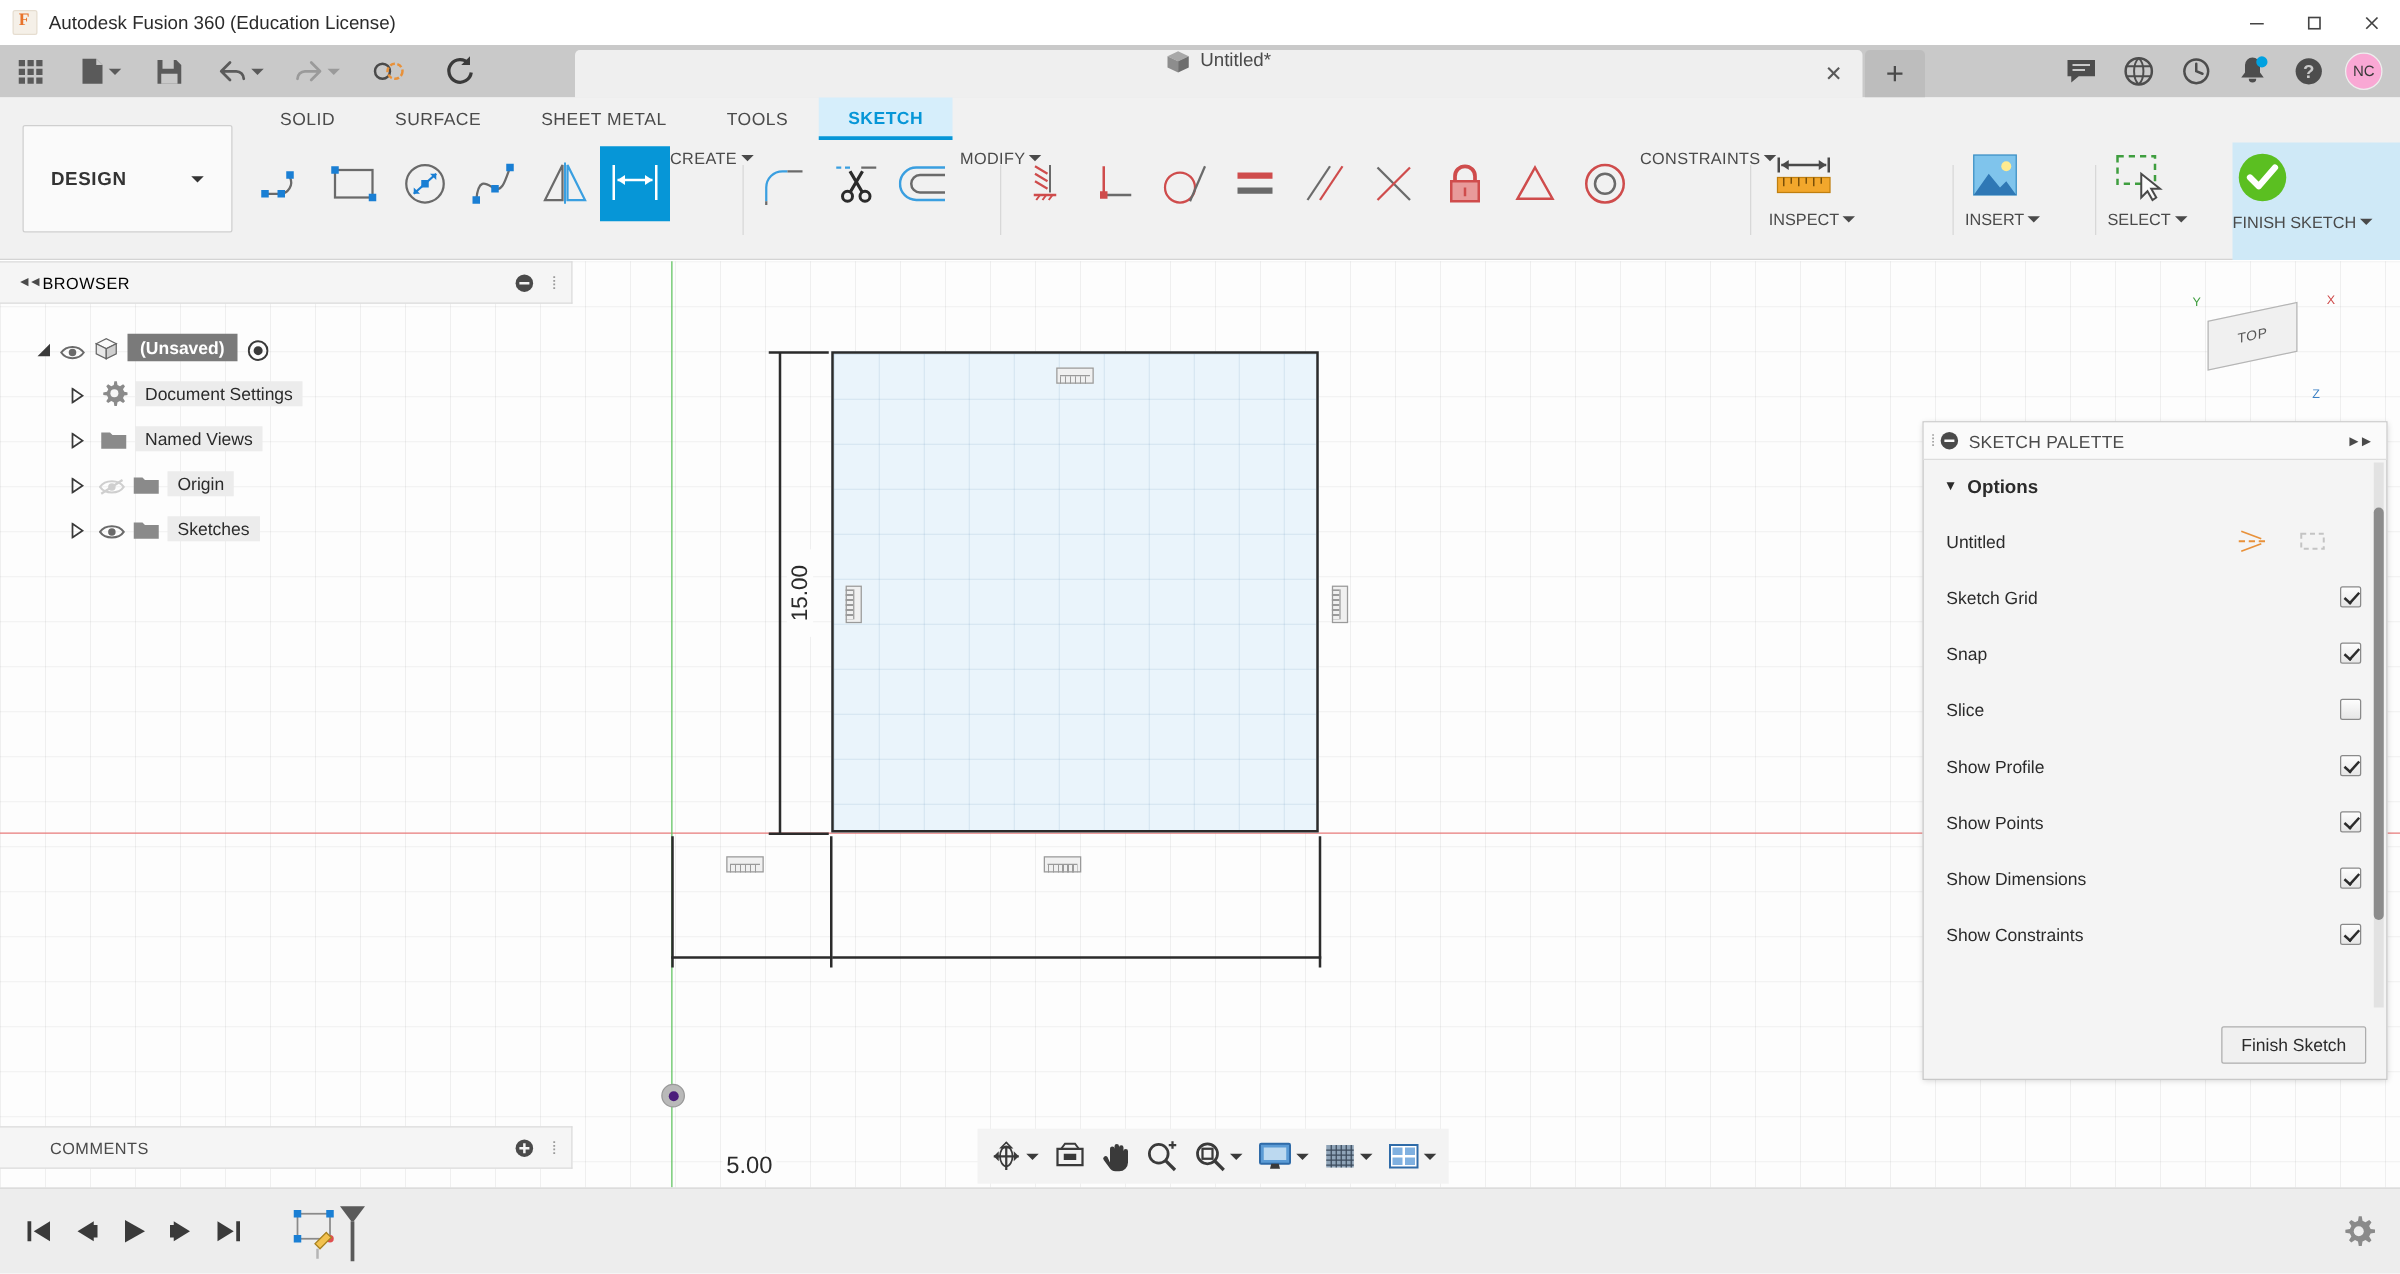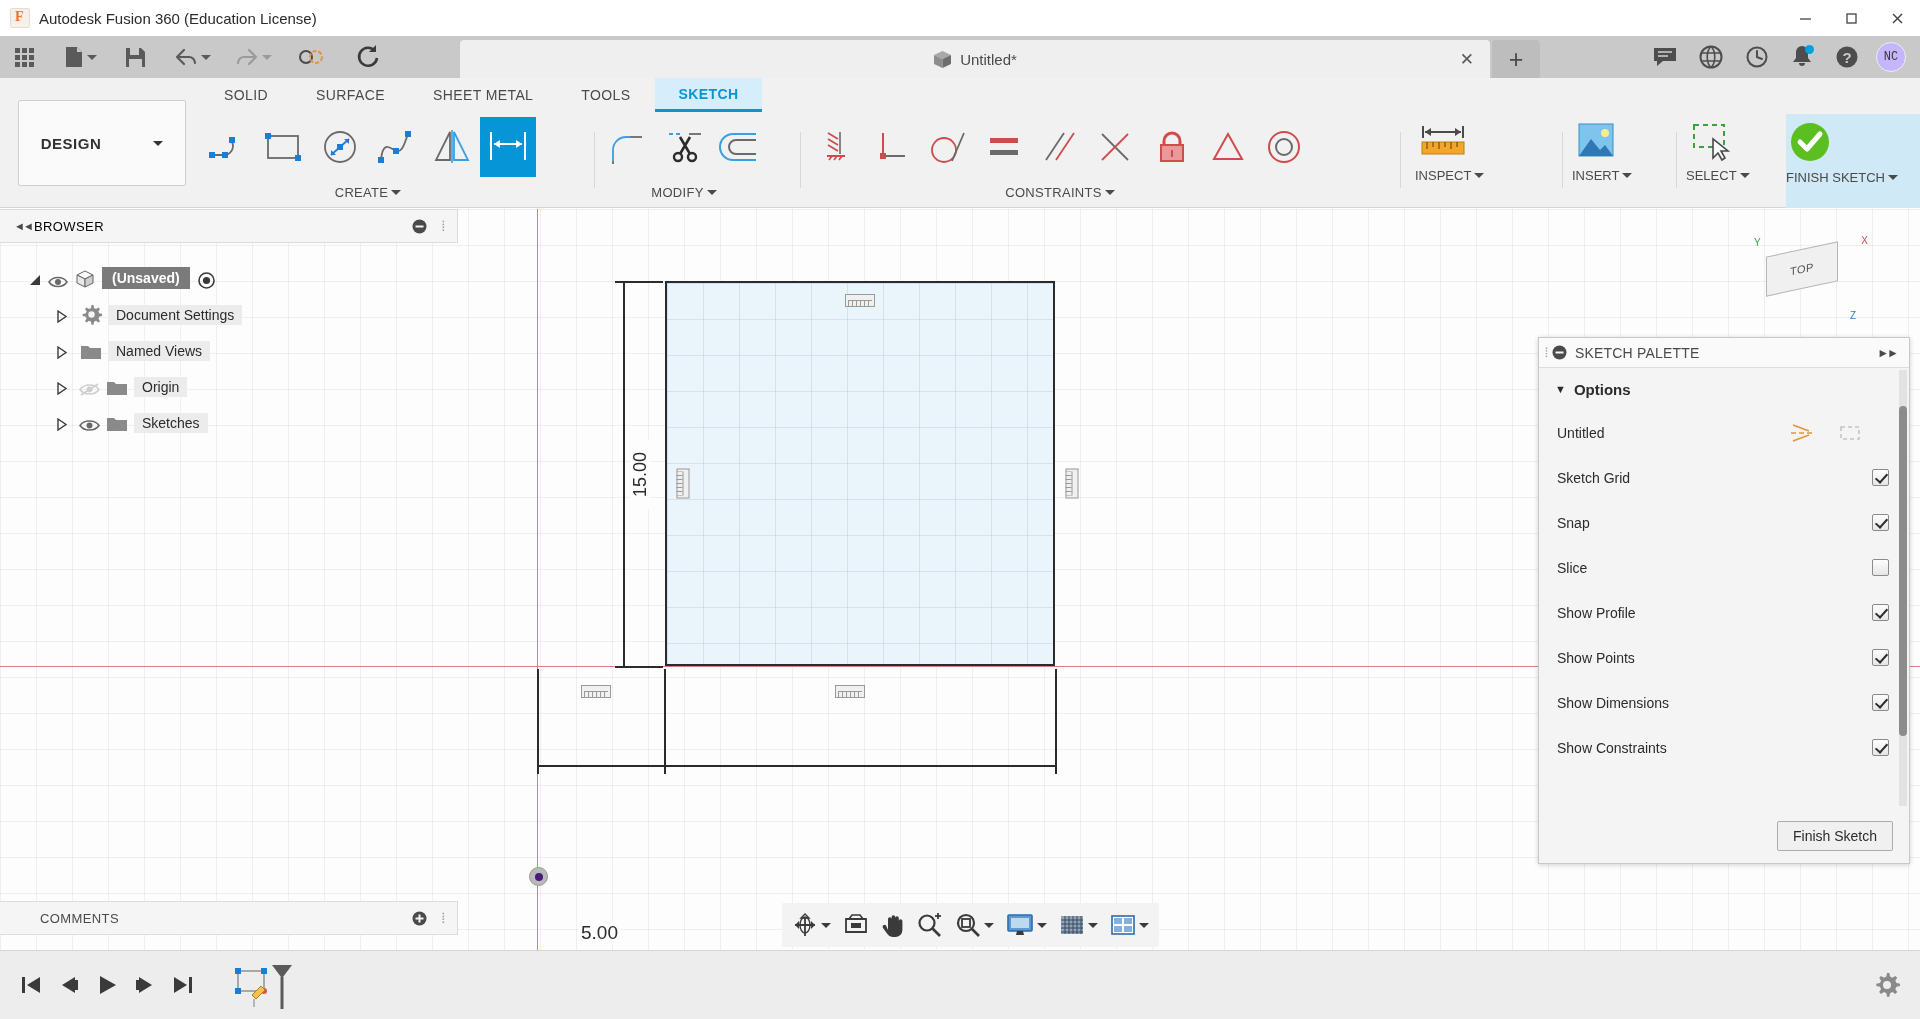--- a/index.html
+++ b/index.html
@@ -51,41 +51,41 @@
   .caret-d.light { border-top-color:#9a9a9a; }
 
   
   .doctab-wrap {
     position:absolute; top:36px; left:460px; width:1080px; height:42px;
     display:flex; align-items:flex-end;
   }
   .doctab {
     height:38px; flex:1; background:#efefef;
     border-top-left-radius:4px; border-top-right-radius:4px;
-    display:flex; align-items:center; justify-content:center; position:relative;
+    display:flex; justify-content:center; position:relative;
   }
   .doctab .cube { margin-right:8px; }
   .doctab .tabname { font-size:15px; color:#4a4a4a; }
   .doctab .tabclose {
     position:absolute; right:16px; top:50%; transform:translateY(-50%);
     color:#5a5a5a; font-size:17px; line-height:1;
   }
   .newtab {
     width:48px; height:38px; background:#bdbdbd;
     border-top-left-radius:4px; border-top-right-radius:4px;
     display:flex; align-items:center; justify-content:center;
     color:#4a4a4a; font-size:25px; font-weight:300; line-height:1;
     margin-left:2px;
   }
   .qab-right { position:absolute; top:36px; right:0; height:42px; display:flex; align-items:center; }
   .qab-right .ic { padding:0 11px; height:42px; display:flex; align-items:center; color:#4d4d4d; position:relative; }
   .avatar {
-    width:30px; height:30px; border-radius:50%; background:#c4b5fd;
+    width:30px; height:30px; border-radius:50%; background:#f9a8d4;
     display:flex; align-items:center; justify-content:center;
-    font-size:12px; color:#3a3a3a; margin:0 14px 0 6px; border:1px solid #eee;font-family:Liberation Mono, monospace;
+    font-size:12px; color:#3a3a3a; margin:0 14px 0 6px; border:1px solid #eee;
   }
   .bell-dot {
     position:absolute; width:9px; height:9px; border-radius:50%;
     background:#00a1e0; top:9px; right:10px;
   }
 
   
   .ribbon {
     position:absolute; top:78px; left:0; width:1920px; height:130px;
     background:#f1f1f1; border-bottom:1px solid #d4d4d4;
@@ -99,21 +99,21 @@
 
   
   .design-btn {
     position:absolute; top:22px; left:18px; width:168px; height:86px;
     background:#fafafa; border:1px solid #cfcfcf; border-radius:2px;
     display:flex; align-items:center; justify-content:center;gap:44px;
   }
   .design-btn span { font-size:15px; font-weight:bold; color:#333; letter-spacing:.5px; }
 
   
-  .rgroup { position:absolute; top:36px; height:92px; display:flex; flex-direction:column; }
+  .rgroup { position:absolute; top:36px; height:92px; display:flex; flex-direction:row; }
   .rgroup .icons { display:flex; align-items:center; height:66px; }
   .rgroup .glabel {
     height:24px; display:flex; align-items:center; justify-content:center;
     font-size:13px; color:#4a4a4a; letter-spacing:.3px;
   }
   .rbtn {
     width:56px; height:60px; display:flex; align-items:center; justify-content:center;
     position:relative;
   }
   .rbtn.active { background:#0696d7; }

